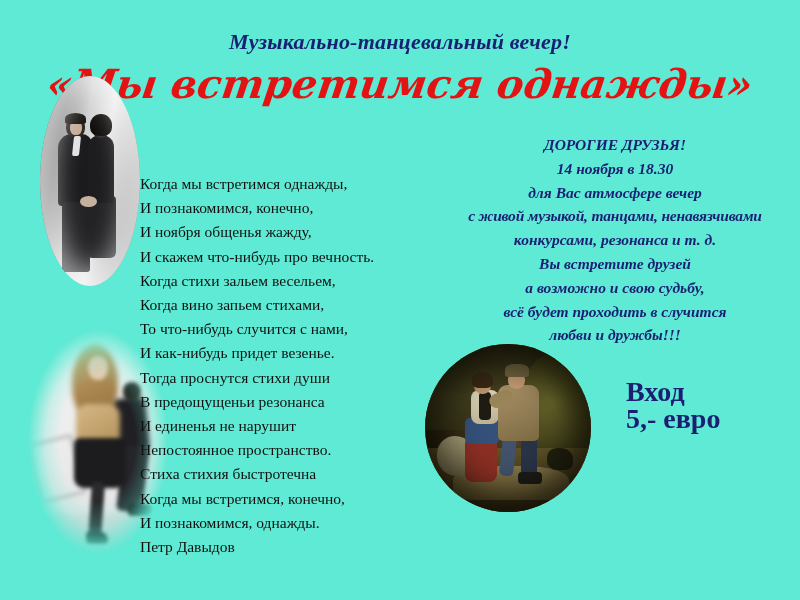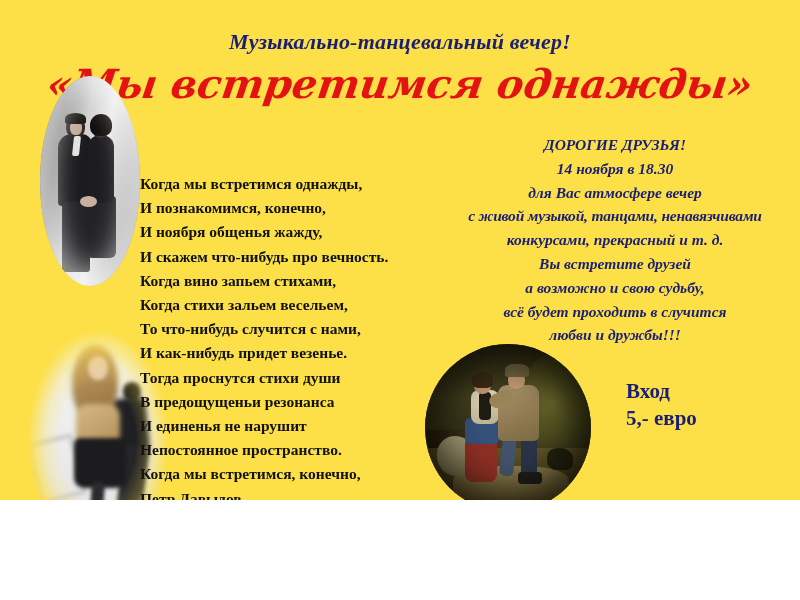--- a/index.html
+++ b/index.html
@@ -4,22 +4,22 @@
 <title>Музыкально-танцевальный вечер</title>
 <style>
   html, body {
     margin: 0;
     padding: 0;
     background: #ffffff;
   }
   #poster {
     position: relative;
     width: 800px;
-    height: 500px;
-    background: #fde047;
+    height: 600px;
+    background: #5eead4;
     overflow: hidden;
     font-family: "Liberation Serif", "DejaVu Serif", serif;
   }
 
   
   .title-line {
     position: absolute;
     left: 0;
     width: 800px;
     text-align: center;
@@ -49,21 +49,21 @@
   }
 
   
   #poem {
     position: absolute;
     left: 140px;
     top: 172px;
     width: 320px;
     color: #111111;
     font-size: 15.5px;
-    font-weight: bold;
+    font-weight: normal;
     line-height: 24.2px;
     white-space: nowrap;
   }
   #poem .pline { display: block; }
 
   
   #invitation {
     position: absolute;
     left: 430px;
     top: 133px;
@@ -78,21 +78,21 @@
   }
   #invitation .iline { display: block; font-style: italic; }
   #invitation .iline.wide { letter-spacing: -0.2px; }
 
   
   #price {
     position: absolute;
     left: 626px;
     top: 378px;
     color: #1a1f73;
-    font-size: 21px;
+    font-size: 28px;
     font-weight: bold;
     line-height: 27px;
     white-space: nowrap;
   }
   #price span { display: block; }
 
   
   #photo-couple {
     position: absolute;
     left: 40px;
@@ -425,38 +425,40 @@
     <div class="d w-skirt"></div>
     <div class="d w-leg1"></div>
     <div class="d w-shoe"></div>
   </div>
 
   <div id="poem">
     <span class="pline">Когда мы встретимся однажды,</span>
     <span class="pline">И познакомимся, конечно,</span>
     <span class="pline">И ноября общенья жажду,</span>
     <span class="pline">И скажем что-нибудь про вечность.</span>
+    <span class="pline">Когда стихи зальем весельем,</span>
     <span class="pline">Когда вино запьем стихами,</span>
-    <span class="pline">Когда стихи зальем весельем,</span>
     <span class="pline">То что-нибудь случится с нами,</span>
     <span class="pline">И как-нибудь придет везенье.</span>
     <span class="pline">Тогда проснутся стихи души</span>
     <span class="pline">В предощущеньи резонанса</span>
     <span class="pline">И единенья не нарушит</span>
     <span class="pline">Непостоянное пространство.</span>
+    <span class="pline">Стиха стихия быстротечна</span>
     <span class="pline">Когда мы встретимся, конечно,</span>
+    <span class="pline">И познакомимся, однажды.</span>
     <span class="pline">Петр Давыдов</span>
   </div>
 
   <div id="invitation">
     <span class="iline">ДОРОГИЕ ДРУЗЬЯ!</span>
     <span class="iline">14 ноября в 18.30</span>
     <span class="iline">для Вас атмосфере вечер</span>
     <span class="iline wide">с живой музыкой, танцами, ненавязчивами</span>
-    <span class="iline">конкурсами, прекрасный и т. д.</span>
+    <span class="iline">конкурсами, резонанса и т. д.</span>
     <span class="iline">Вы встретите друзей</span>
     <span class="iline">а возможно и свою судьбу,</span>
     <span class="iline">всё будет проходить в случится</span>
     <span class="iline">любви и дружбы!!!</span>
   </div>
 
   <div id="painting">
     <div class="p sky"></div>
     <div class="p foliage-r"></div>
     <div class="p ground"></div>

